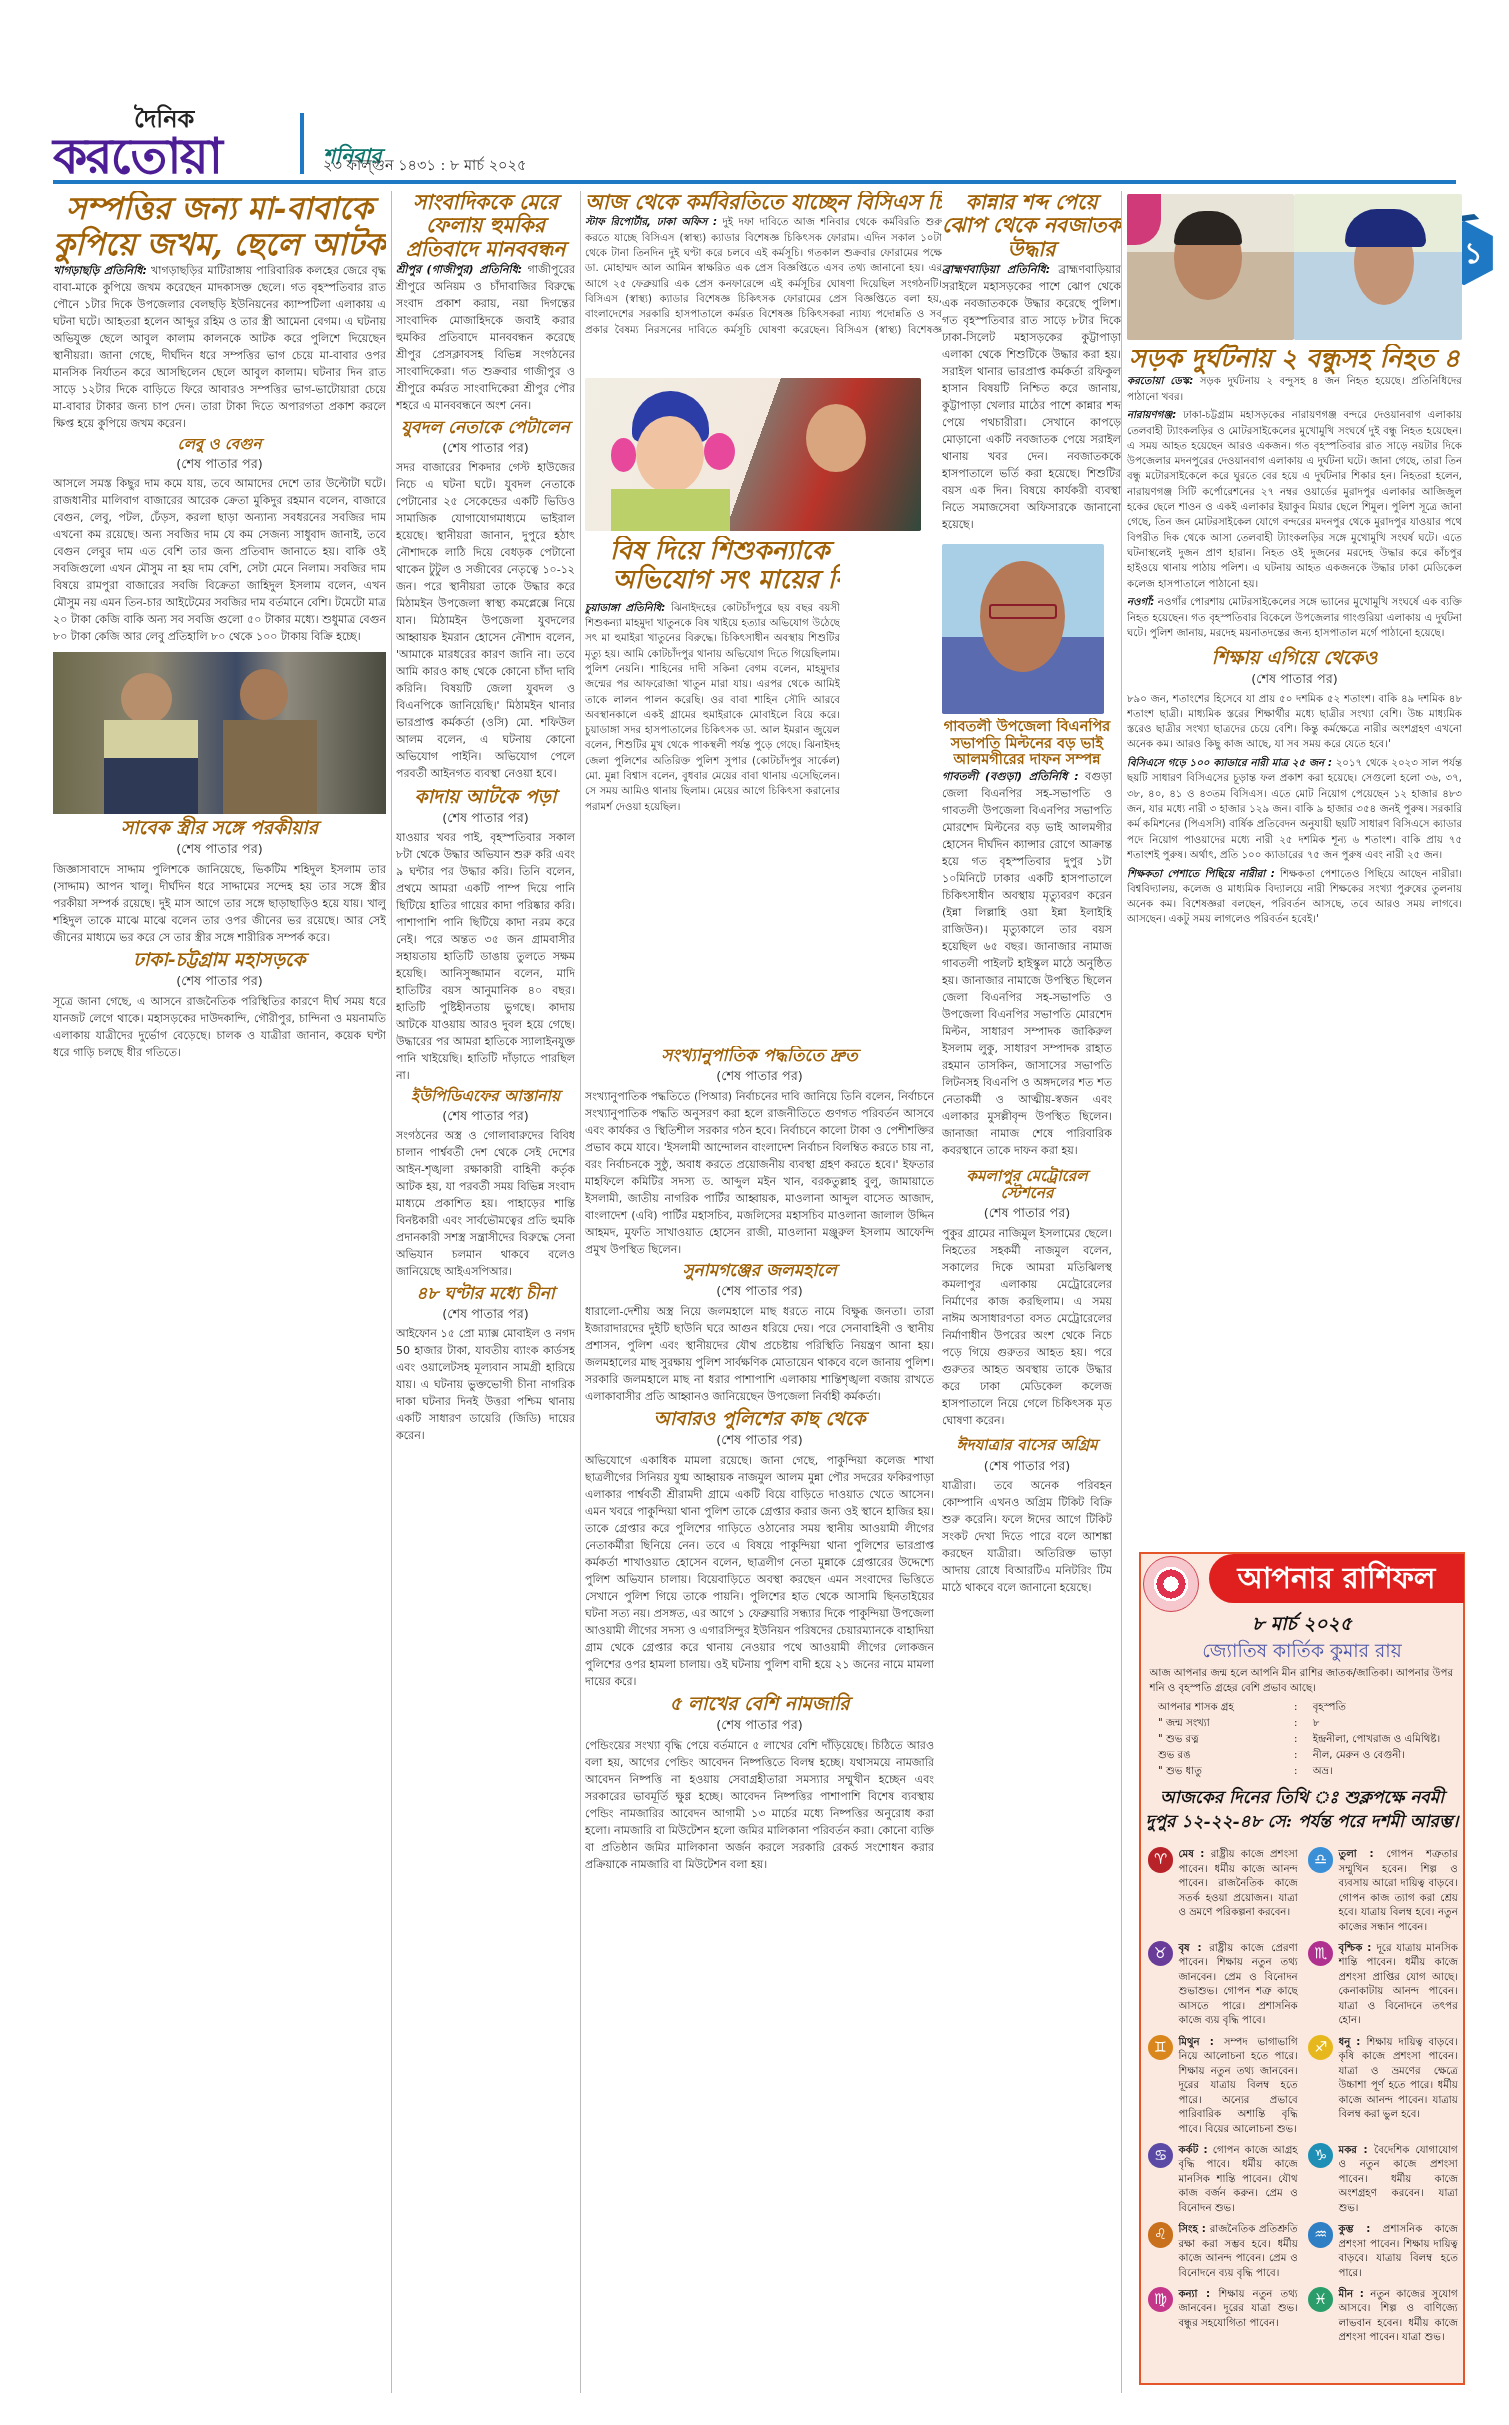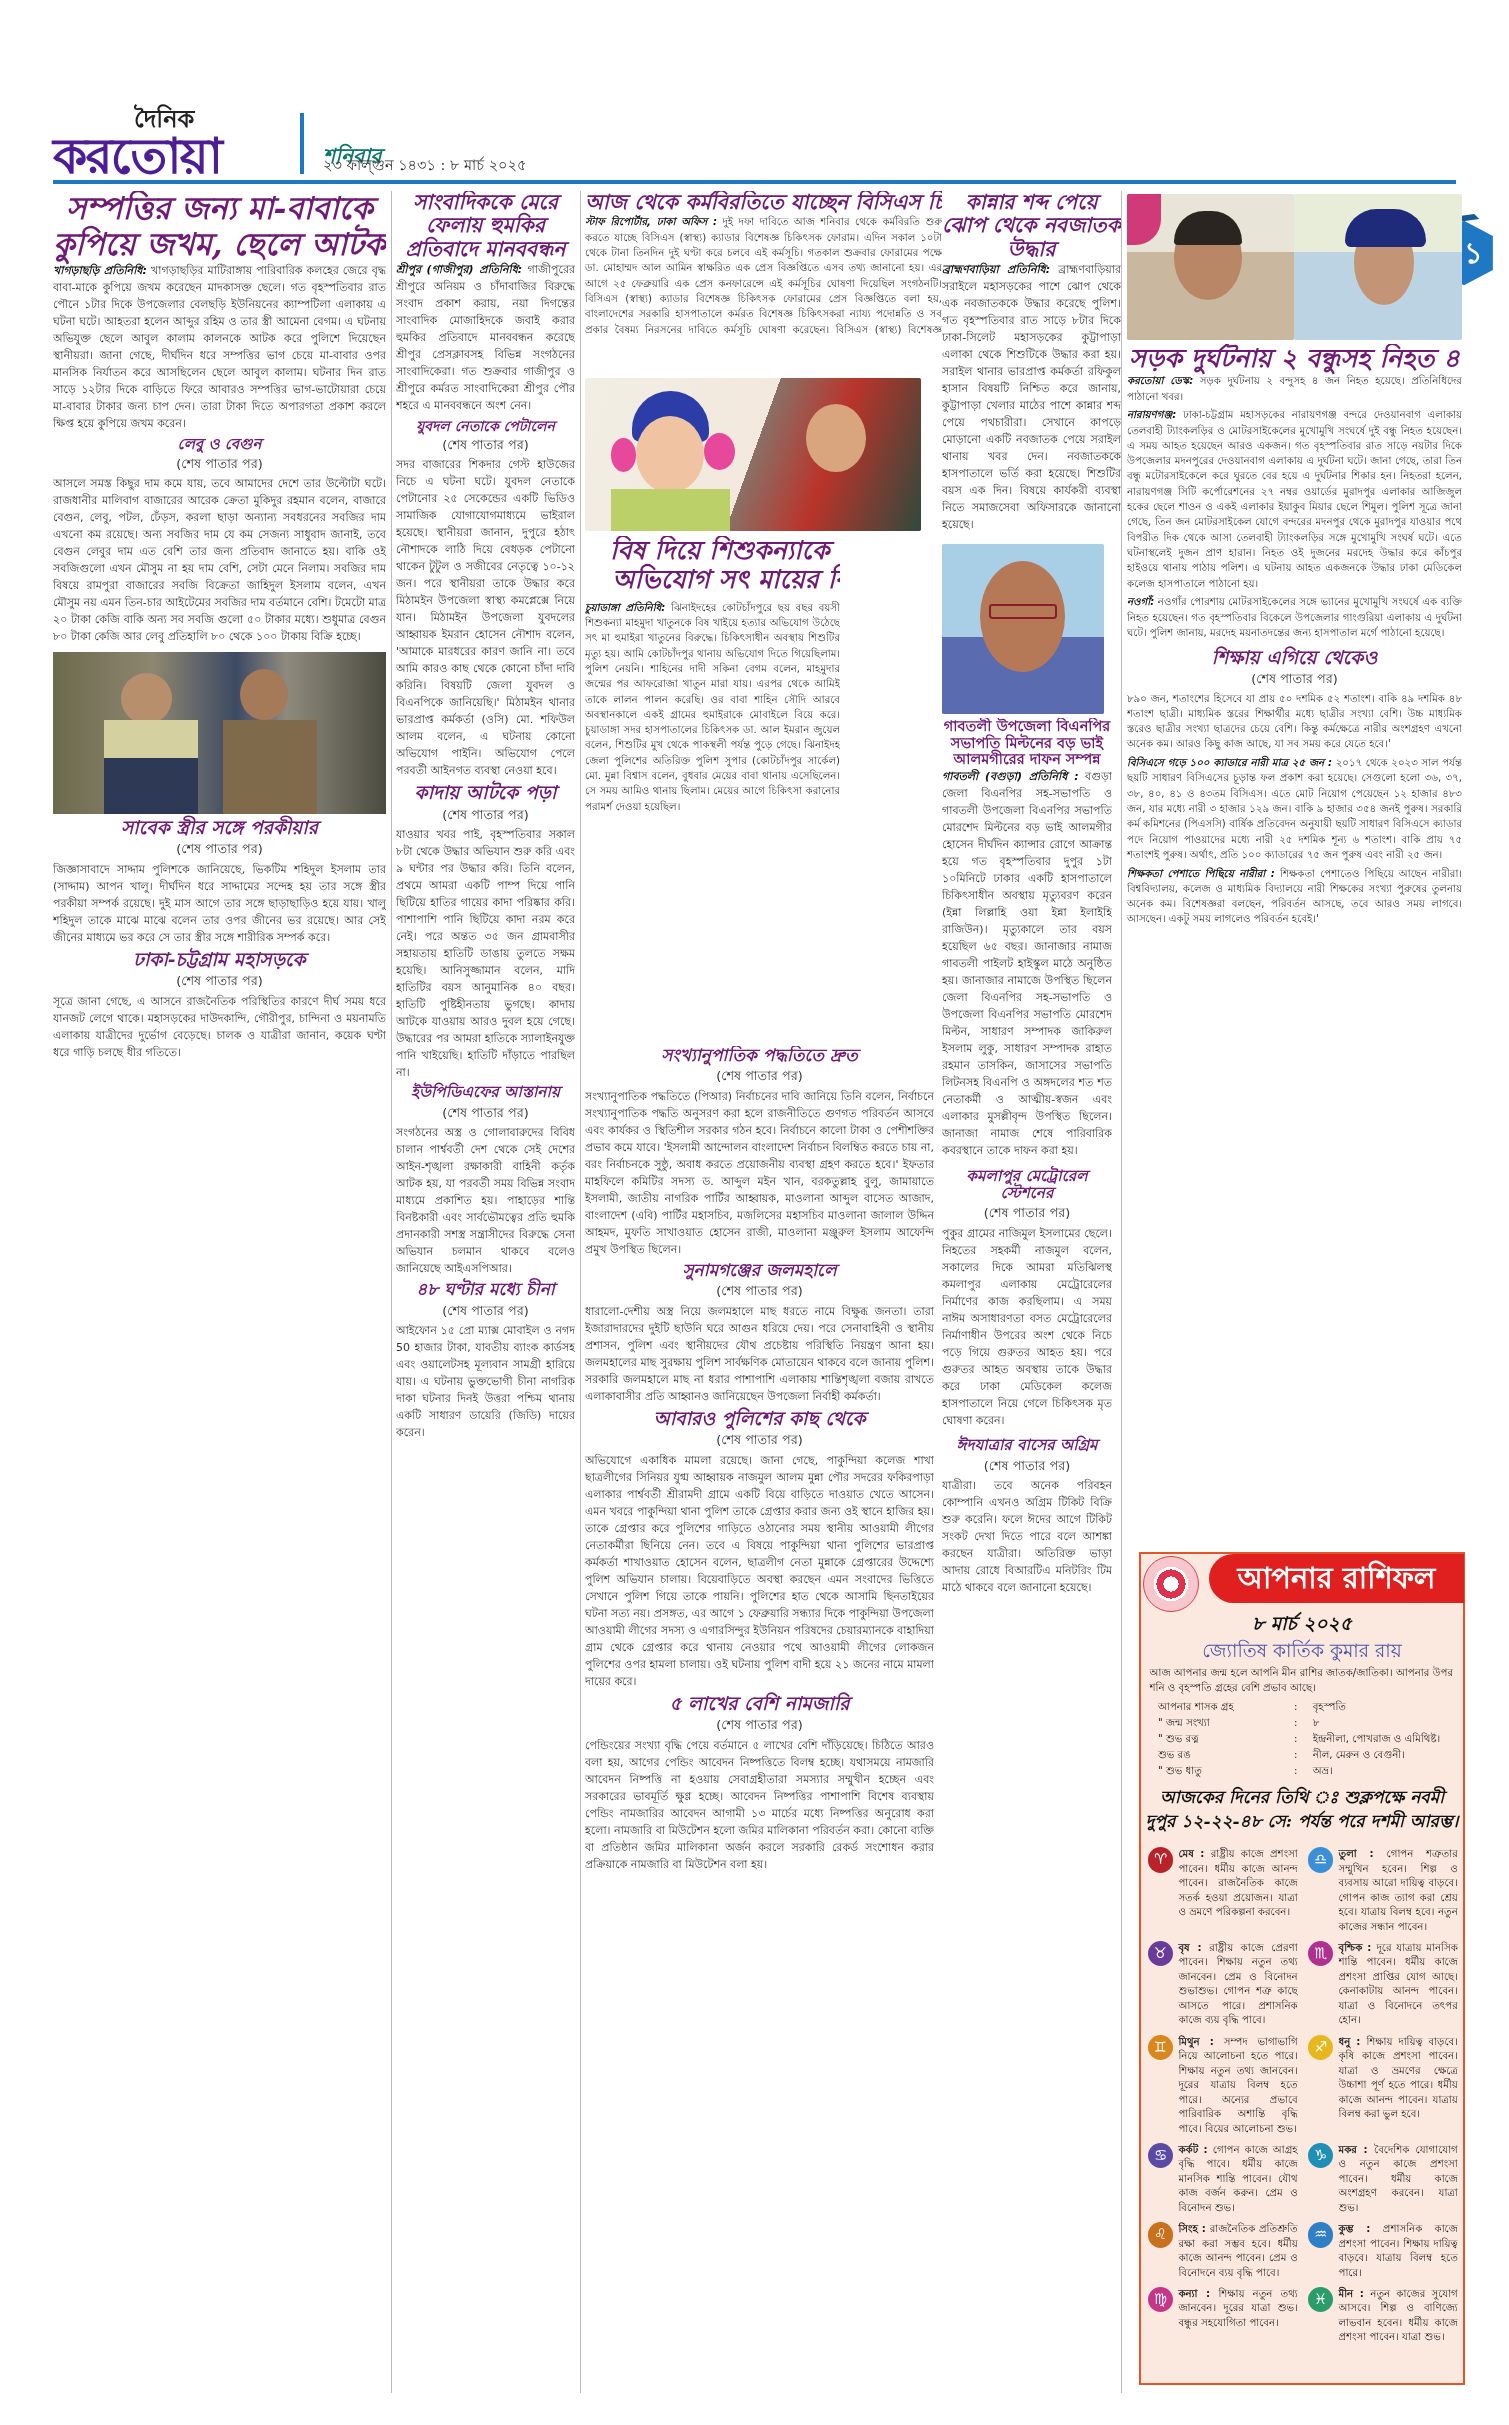--- a/index.html
+++ b/index.html
@@ -11,21 +11,21 @@
   .logo { position: absolute; left: 0; top: 0; width: 230px; }
   .logo .small { font: bold 24px "DejaVu Serif", serif; color: #222; margin-left: 81px; line-height: 25.5px; }
   .logo .big { font: 900 49px "DejaVu Sans", sans-serif; color: #4c1d95; letter-spacing: -1.7px; line-height: 49px; }
   .vbar { position: absolute; left: 247px; top: 6.8px; width: 4.3px; height: 61px; background: #1f78c4; }
   .dayname { position: absolute; left: 270px; top: 35px; font: italic bold 20.4px "DejaVu Serif", serif; color: #0f766e; }
   .datestr { position: absolute; left: 270px; top: 48px; font: 14.5px "DejaVu Sans", sans-serif; color: #333; }
   .rule { position: absolute; left: 53px; top: 180px; width: 1403px; height: 4.3px; background: #1f78c4; }
   .pagenum { position: absolute; left: 1377px; top: 108px; width: 68px; height: 73px; }
 
   .col { position: absolute; font-size: 11px; line-height: 17px; text-align: justify; color: #333; overflow: hidden; }
-  .hl { font-family: "DejaVu Serif", serif; font-weight: bold; color: #701a75; text-align: center; line-height: 1.15; }
+  .hl { font-family: "DejaVu Serif", serif; font-weight: bold; color: #a16207; text-align: center; line-height: 1.15; }
   .hl.italic { font-style: italic; }
   .byline { font-weight: bold; font-style: italic; color: #111; }
   .cont { text-align: center; font-size: 12.8px; color: #333; margin: 1.7px 0 3.4px; }
   .p { margin-bottom: 3.4px; }
   .vline { position: absolute; width: 0.9px; background: #bbb; }
   .photo { position: absolute; border-radius: 1.7px; overflow: hidden; }
 
   
   .rashi { position: absolute; left: 1139px; top: 1552px; width: 326px; height: 833px; background: #fbe8df; border: 2.6px solid #e5552a; padding-left: 32px; }
   .rashi-head { position: absolute; left: 68px; top: 0px; width: 255px; height: 49px; background: #e0201f; border-radius: 34px 0 0 34px; color: #fff; font: bold 29px "DejaVu Serif", serif; text-align: center; line-height: 49px; }
@@ -90,21 +90,21 @@
 </div>
 
 <div class="vline" style="left:391px; top:191px; height:2202px;"></div>
 
 <div class="col" style="left:396px; top:191px; width:179px; height:2211px;">
   <div>
     <div class="hl italic" style="font-size:20.4px;">সাংবাদিককে মেরে ফেলায় হুমকির প্রতিবাদে মানববন্ধন</div>
     <p class="p"><span class="byline">শ্রীপুর (গাজীপুর) প্রতিনিধি:</span> <span>গাজীপুরের শ্রীপুরে অনিয়ম ও চাঁদাবাজির বিরুদ্ধে সংবাদ প্রকাশ করায়, নয়া দিগন্তের সাংবাদিক মোজাহিদকে জবাই করার হুমকির প্রতিবাদে মানববন্ধন করেছে শ্রীপুর প্রেসক্লাবসহ বিভিন্ন সংগঠনের সাংবাদিকেরা। গত শুক্রবার গাজীপুর ও শ্রীপুরে কর্মরত সাংবাদিকেরা শ্রীপুর পৌর শহরে এ মানববন্ধনে অংশ নেন।</span></p>
   </div>
   <div>
-    <div class="hl italic" style="font-size:14px;">যুবদল নেতাকে পেটালেন</div>
+    <div class="hl italic" style="font-size:17px;">যুবদল নেতাকে পেটালেন</div>
     <div class="cont">(শেষ পাতার পর)</div>
     <p class="p">সদর বাজারের শিকদার গেস্ট হাউজের নিচে এ ঘটনা ঘটে। যুবদল নেতাকে পেটানোর ২৫ সেকেন্ডের একটি ভিডিও সামাজিক যোগাযোগমাধ্যমে ভাইরাল হয়েছে। স্থানীয়রা জানান, দুপুরে হঠাৎ নৌশাদকে লাঠি দিয়ে বেধড়ক পেটানো থাকেন টুটুল ও সজীবের নেতৃত্বে ১০-১২ জন। পরে স্থানীয়রা তাকে উদ্ধার করে মিঠামইন উপজেলা স্বাস্থ্য কমপ্লেক্সে নিয়ে যান। মিঠামইন উপজেলা যুবদলের আহ্বায়ক ইমরান হোসেন নৌশাদ বলেন, 'আমাকে মারধরের কারণ জানি না। তবে আমি কারও কাছ থেকে কোনো চাঁদা দাবি করিনি। বিষয়টি জেলা যুবদল ও বিএনপিকে জানিয়েছি।' মিঠামইন থানার ভারপ্রাপ্ত কর্মকর্তা (ওসি) মো. শফিউল আলম বলেন, এ ঘটনায় কোনো অভিযোগ পাইনি। অভিযোগ পেলে পরবর্তী আইনগত ব্যবস্থা নেওয়া হবে।</p>
   </div>
   <div>
     <div class="hl italic" style="font-size:18.7px;">কাদায় আটকে পড়া</div>
     <div class="cont">(শেষ পাতার পর)</div>
     <p class="p">যাওয়ার খবর পাই, বৃহস্পতিবার সকাল ৮টা থেকে উদ্ধার অভিযান শুরু করি এবং ৯ ঘন্টার পর উদ্ধার করি। তিনি বলেন, প্রথমে আমরা একটি পাম্প দিয়ে পানি ছিটিয়ে হাতির গায়ের কাদা পরিষ্কার করি। পাশাপাশি পানি ছিটিয়ে কাদা নরম করে নেই। পরে অন্তত ৩৫ জন গ্রামবাসীর সহায়তায় হাতিটি ডাঙায় তুলতে সক্ষম হয়েছি। আনিসুজ্জামান বলেন, মাদি হাতিটির বয়স আনুমানিক ৪০ বছর। হাতিটি পুষ্টিহীনতায় ভুগছে। কাদায় আটকে যাওয়ায় আরও দুবল হয়ে গেছে। উদ্ধারের পর আমরা হাতিকে স্যালাইনযুক্ত পানি খাইয়েছি। হাতিটি দাঁড়াতে পারছিল না।</p>
   </div>
   <div>
     <div class="hl italic" style="font-size:15.3px;">ইউপিডিএফের আস্তানায়</div>

